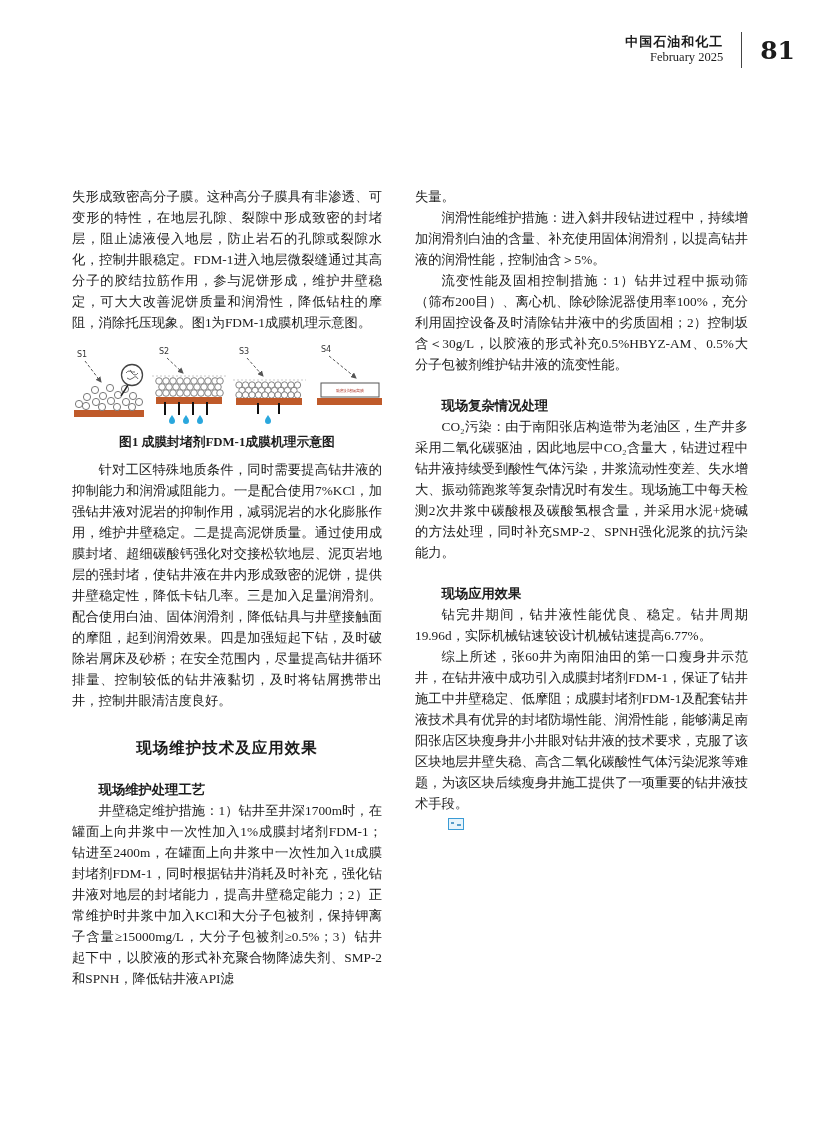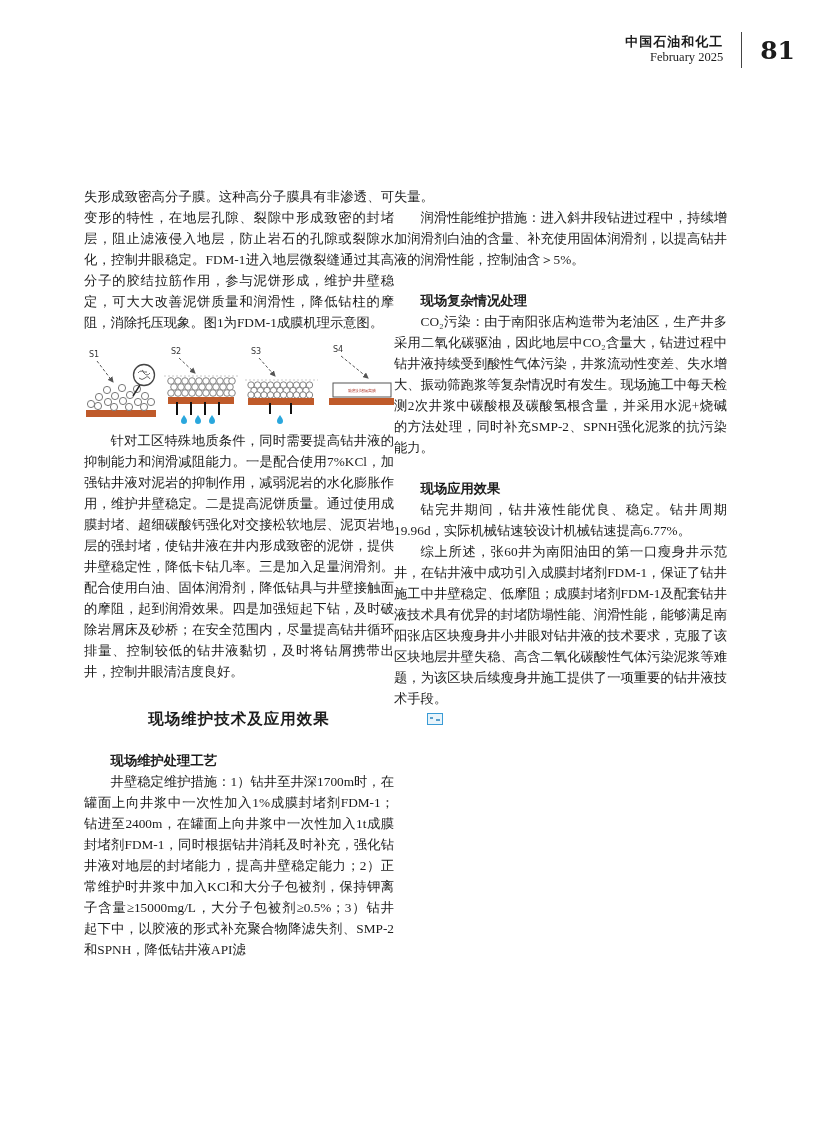--- a/index.html
+++ b/index.html
@@ -17,22 +17,22 @@
     position:absolute;top:32px;right:32px;
     display:flex;align-items:center;gap:18px;
   }
   .journal-block{text-align:right;line-height:1.15;}
   .journal-name{font-size:13px;font-weight:bold;letter-spacing:1px;}
   .journal-date{font-size:12.5px;font-style:normal;margin-top:0;}
   .header-divider{width:1px;height:36px;background:#444;}
   .page-num{font-size:25px;font-weight:bold;font-family:"DejaVu Serif",serif;}
   
   .content{
-    position:absolute;top:186px;left:84px;
-    display:flex;
+    position:absolute;top:186px;left:72px;
+    display:flex;gap:33px;
   }
   .col{width:310px;font-size:13.3px;line-height:21px;text-align:justify;}
   .col2{width:333px;}
   .col p{margin:0;text-indent:2em;}
   .col p.cont{text-indent:0;}
   .main-heading{
     font-size:15.5px;font-weight:bold;text-align:center;
     margin:26px 0 21px 0;letter-spacing:1px;
   }
   .sub-heading{
@@ -202,31 +202,33 @@
           </g>
 
           <g>
             <text class="fig-label" x="249" y="12">S4</text>
             <line x1="257" y1="16" x2="284" y2="38" stroke="#555" stroke-width="1" stroke-dasharray="3,2" marker-end="url(#arrow)"></line>
             <rect x="245" y="58" width="66" height="7" fill="#bf5a2a"></rect>
             <rect x="249" y="43" width="58" height="14" fill="#ffffff" stroke="#555" stroke-width="1"></rect>
             <text class="s4-text" x="278" y="52" text-anchor="middle">致密封堵隔离膜</text>
           </g>
         </svg>
+        <div class="figure-caption">图1 成膜封堵剂FDM-1成膜机理示意图</div>
       </div>
 
       <p>针对工区特殊地质条件，同时需要提高钻井液的抑制能力和润滑减阻能力。一是配合使用7%KCl，加强钻井液对泥岩的抑制作用，减弱泥岩的水化膨胀作用，维护井壁稳定。二是提高泥饼质量。通过使用成膜封堵、超细碳酸钙强化对交接松软地层、泥页岩地层的强封堵，使钻井液在井内形成致密的泥饼，提供井壁稳定性，降低卡钻几率。三是加入足量润滑剂。配合使用白油、固体润滑剂，降低钻具与井壁接触面的摩阻，起到润滑效果。四是加强短起下钻，及时破除岩屑床及砂桥；在安全范围内，尽量提高钻井循环排量、控制较低的钻井液黏切，及时将钻屑携带出井，控制井眼清洁度良好。</p>
       <div class="main-heading">现场维护技术及应用效果</div>
       <div class="sub-heading">现场维护处理工艺</div>
       <p>井壁稳定维护措施：1）钻井至井深1700m时，在罐面上向井浆中一次性加入1%成膜封堵剂FDM-1；钻进至2400m，在罐面上向井浆中一次性加入1t成膜封堵剂FDM-1，同时根据钻井消耗及时补充，强化钻井液对地层的封堵能力，提高井壁稳定能力；2）正常维护时井浆中加入KCl和大分子包被剂，保持钾离子含量≥15000mg/L，大分子包被剂≥0.5%；3）钻井起下中，以胶液的形式补充聚合物降滤失剂、SMP-2和SPNH，降低钻井液API滤</p>
     </div>
 
     <div class="col col2">
       <p class="cont">失量。</p>
       <p>润滑性能维护措施：进入斜井段钻进过程中，持续增加润滑剂白油的含量、补充使用固体润滑剂，以提高钻井液的润滑性能，控制油含＞5%。</p>
+      <p>流变性能及固相控制措施：1）钻井过程中振动筛（筛布200目）、离心机、除砂除泥器使用率100%，充分利用固控设备及时清除钻井液中的劣质固相；2）控制坂含＜30g/L，以胶液的形式补充0.5%HBYZ-AM、0.5%大分子包被剂维护钻井液的流变性能。</p>
       <div class="sub-heading spaced">现场复杂情况处理</div>
       <p>CO₂污染：由于南阳张店构造带为老油区，生产井多采用二氧化碳驱油，因此地层中CO₂含量大，钻进过程中钻井液持续受到酸性气体污染，井浆流动性变差、失水增大、振动筛跑浆等复杂情况时有发生。现场施工中每天检测2次井浆中碳酸根及碳酸氢根含量，并采用水泥+烧碱的方法处理，同时补充SMP-2、SPNH强化泥浆的抗污染能力。</p>
       <div class="sub-heading spaced">现场应用效果</div>
       <p>钻完井期间，钻井液性能优良、稳定。钻井周期19.96d，实际机械钻速较设计机械钻速提高6.77%。</p>
       <p>综上所述，张60井为南阳油田的第一口瘦身井示范井，在钻井液中成功引入成膜封堵剂FDM-1，保证了钻井施工中井壁稳定、低摩阻；成膜封堵剂FDM-1及配套钻井液技术具有优异的封堵防塌性能、润滑性能，能够满足南阳张店区块瘦身井小井眼对钻井液的技术要求，克服了该区块地层井壁失稳、高含二氧化碳酸性气体污染泥浆等难题，为该区块后续瘦身井施工提供了一项重要的钻井液技术手段。</p>
       <p>
         <svg class="end-icon" width="16" height="12" viewBox="0 0 16 12">
             <rect x="0.5" y="0.5" width="15" height="11" fill="#e8f4fb" stroke="#3a9bd5" stroke-width="1"></rect>
             <line x1="3" y1="5" x2="6" y2="5" stroke="#2980b9" stroke-width="1.5"></line>
             <line x1="9" y1="7" x2="13" y2="7" stroke="#2980b9" stroke-width="1.5"></line>

